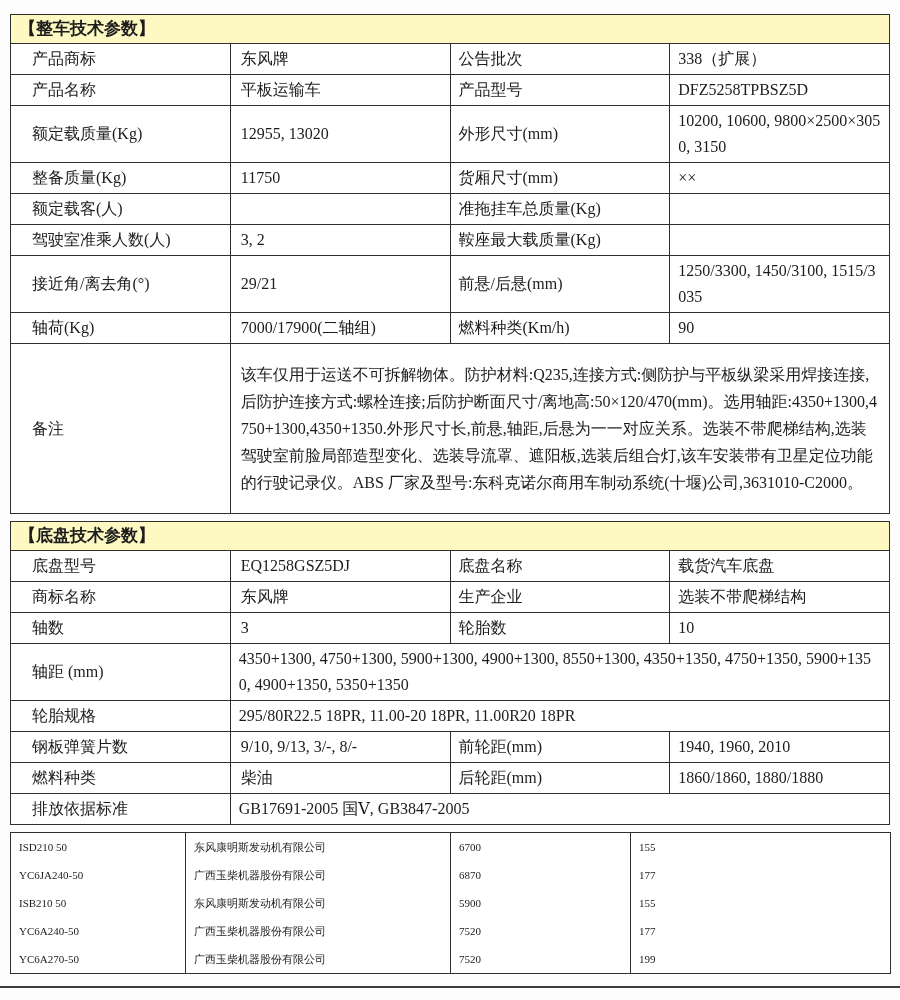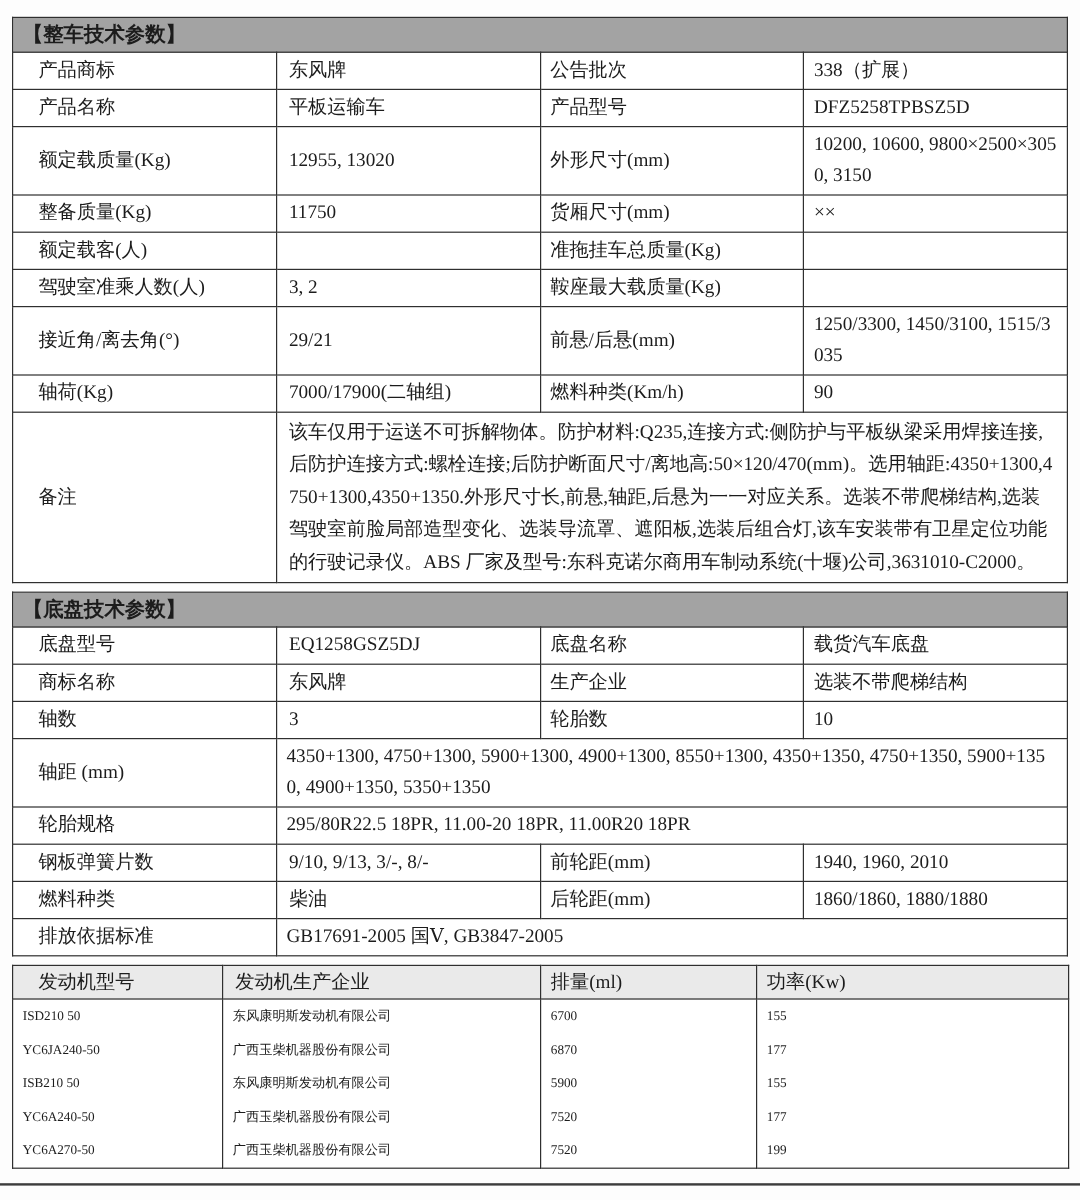--- a/index.html
+++ b/index.html
@@ -27,28 +27,28 @@
     line-height: 26px;
     vertical-align: middle;
     text-align: left;
     word-break: break-all;
   }
   .c1 { width: 175px; padding-left: 21px; }
   .c2 { width: 265px; padding-left: 10px; }
   .c3 { width: 180px; margin-left: 17px; }
   .c4 { width: 260px; }
   tr.section-header td {
-    background: #a3a3a3;
+    background: #fef9c3;
     font-weight: bold;
     font-size: 17px;
     line-height: 24px;
     padding: 2px 8px;
   }
   tr.param-row td { height: 31px; }
-  td.remark-cell { line-height: 27px; padding: 3px 10px; }
+  td.remark-cell { line-height: 27px; padding: 17px 10px; }
   tr.engine-header td {
     background: #eaeaea;
     line-height: 23px;
     height: 27px;
   }
   td.engine-col { vertical-align: top; padding: 0 8px; }
   .eline { line-height: 28px; height: 28px; font-size: 11px; white-space: nowrap; }
   .bottom-rule {
     position: absolute;
     left: 0;
@@ -168,26 +168,20 @@
     </tr>
     <tr class="param-row">
       <td class="c1">排放依据标准</td>
       <td colspan="3">GB17691-2005 国Ⅴ, GB3847-2005</td>
     </tr>
   </tbody>
     </table>
 
   <table>
     <tbody>
-        <tr class="engine-header">
-      <td class="c1">发动机型号</td>
-      <td class="c2">发动机生产企业</td>
-      <td class="c3">排量(ml)</td>
-      <td class="c4">功率(Kw)</td>
-    </tr>
     <tr>
       <td class="c1 engine-col">
         <div class="eline">ISD210 50</div>
         <div class="eline">YC6JA240-50</div>
         <div class="eline">ISB210 50</div>
         <div class="eline">YC6A240-50</div>
         <div class="eline">YC6A270-50</div>
 
       </td>
       <td class="c2 engine-col">

